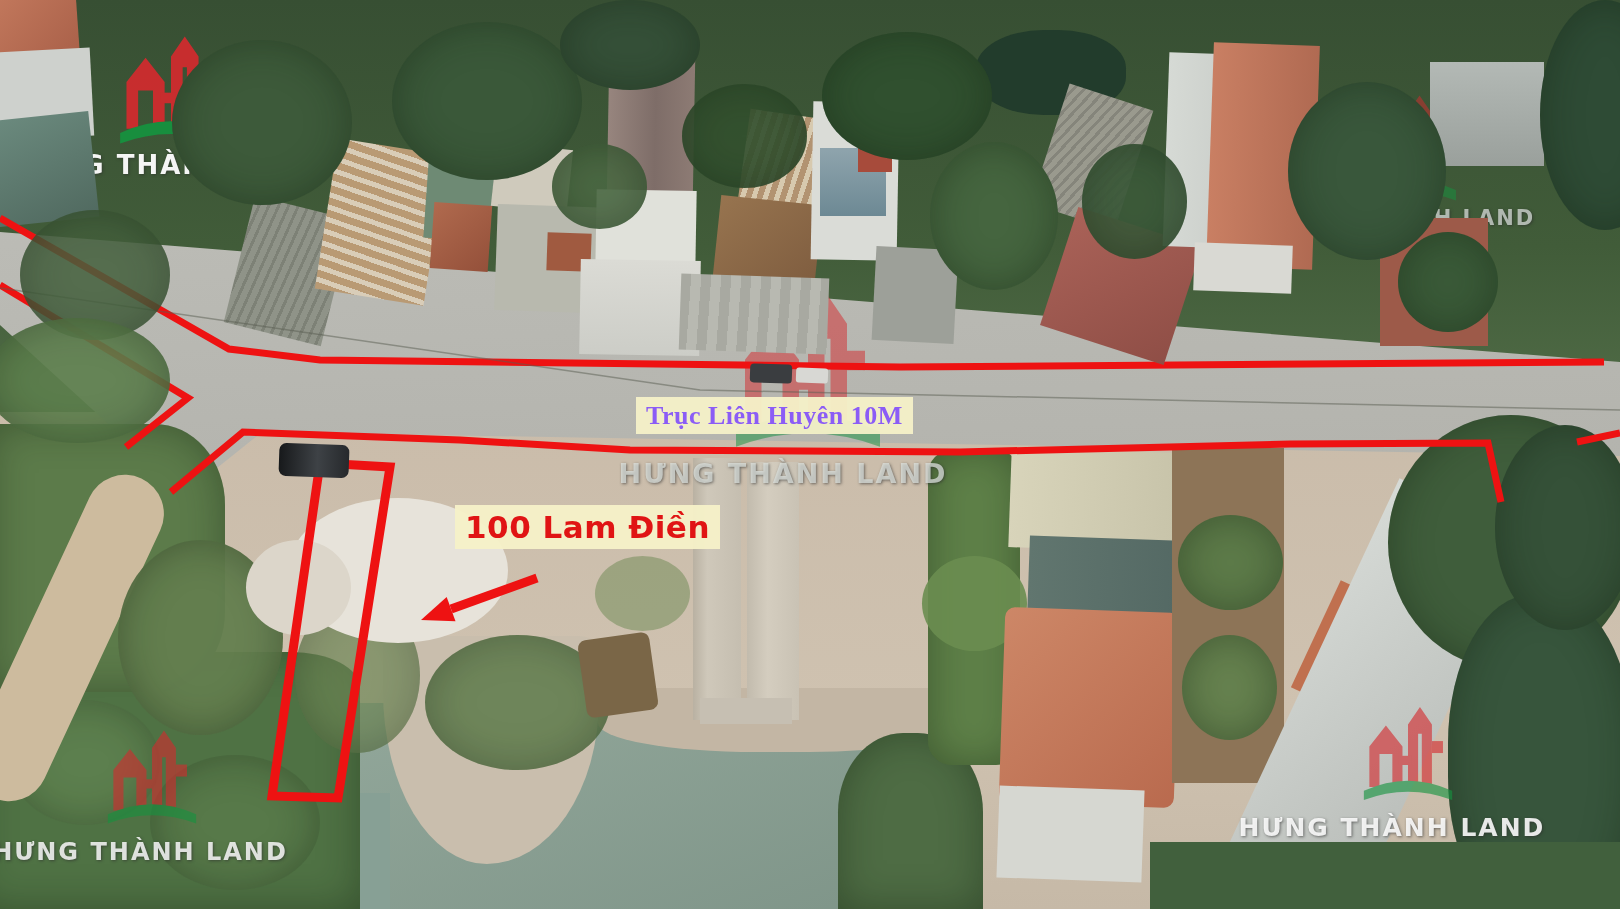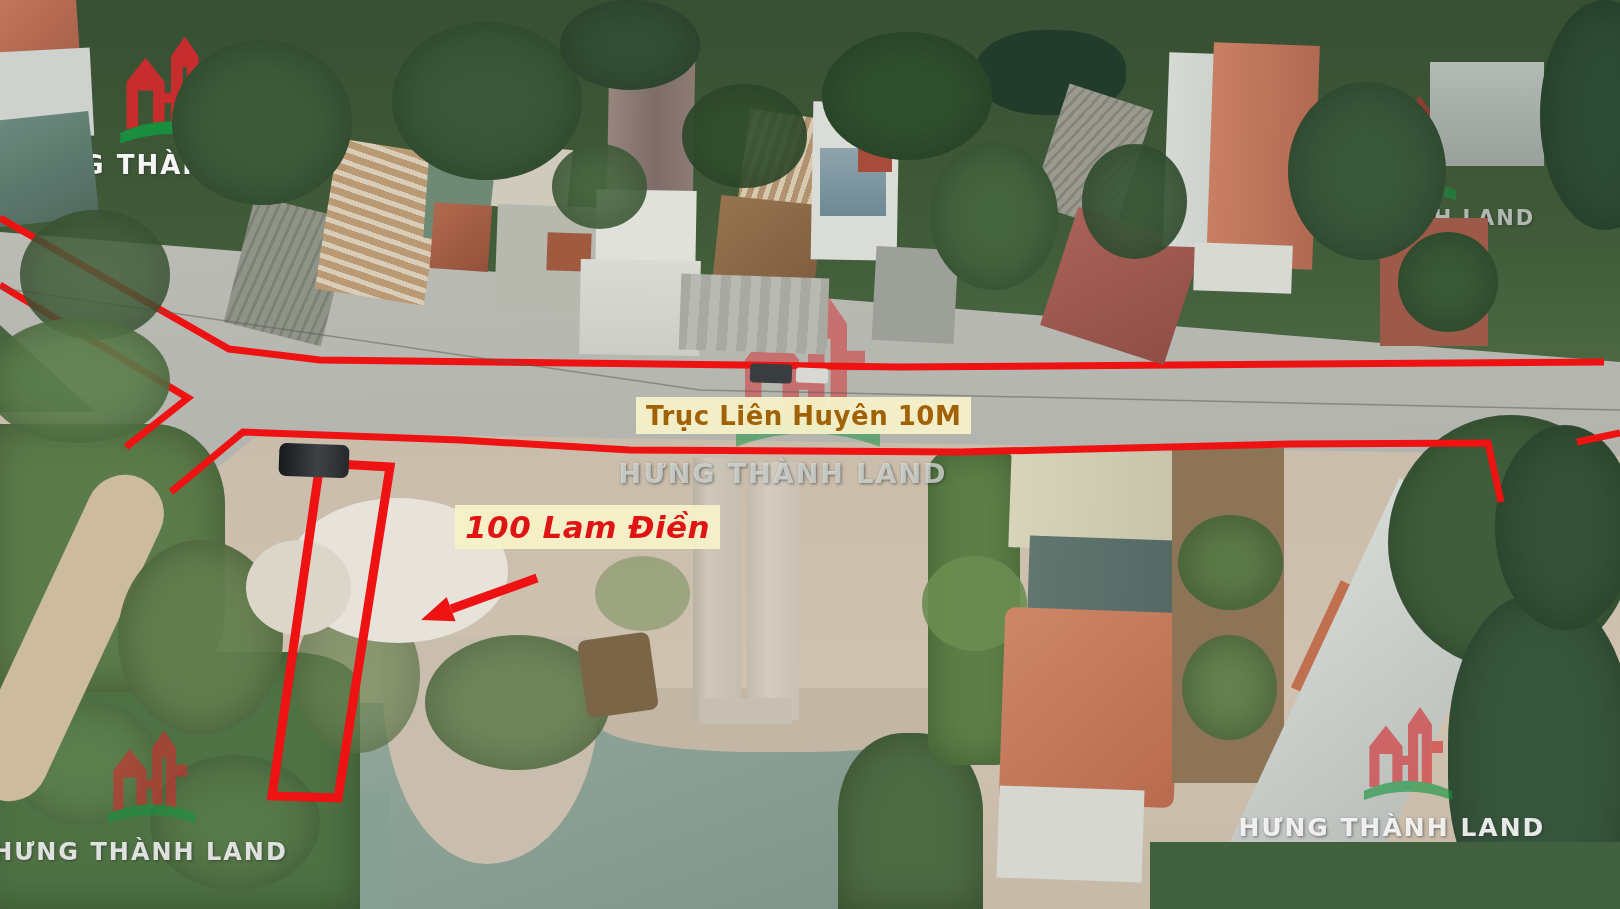--- a/index.html
+++ b/index.html
@@ -34,22 +34,22 @@
       <polyline points="0,218 229,349 320,360 900,367 1604,362" fill="none" stroke="#ee1212" stroke-width="7" stroke-linejoin="miter"></polyline>
       <polyline points="0,285 188,398 126,447" fill="none" stroke="#ee1212" stroke-width="7" stroke-linejoin="miter"></polyline>
       <polyline points="171,492 243,432 460,440 630,450 960,452 1290,444 1488,443 1501,502" fill="none" stroke="#ee1212" stroke-width="7" stroke-linejoin="miter"></polyline>
       <polyline points="1577,442 1620,433" fill="none" stroke="#ee1212" stroke-width="7" stroke-linejoin="miter"></polyline>
       <polyline points="0,288 700,390 1620,410" fill="none" stroke="#5a5d52" stroke-width="1.5" stroke-linejoin="miter" opacity="0.5"></polyline>
       <polygon points="320,463 390,467 338,798 272,796" fill="none" stroke="#ee1212" stroke-width="9" stroke-linejoin="miter"></polygon>
       <polyline points="537,578 451.0885071986001,609.1058853246448" fill="none" stroke="#ee1212" stroke-width="9" stroke-linejoin="miter"></polyline>
       <polygon points="421,620 446.66277311173707,596.8824292752134 455.51424128546313,621.3293413740761" fill="#ee1212"></polygon>
     </svg>
 
-  <div class="map-label" id="road-label" style="left: 636px; top: 397px; height: 37px; font-size: 26px; color: #a16207; background: rgba(245, 241, 200, 0.95);">Trục Liên Huyên 10M</div>
-  <div class="map-label" id="plot-label" style="left: 455px; top: 505px; height: 44px; font-size: 31px; color: rgb(224, 20, 20); background: rgba(245, 241, 200, 0.95); font-style: italic;">100 Lam Điền</div>
+  <div class="map-label" id="road-label" style="left: 636px; top: 397px; height: 37px; font-size: 26px; color: #8b5cf6; background: rgba(245, 241, 200, 0.95); font-family: Liberation Serif, serif;">Trục Liên Huyên 10M</div>
+  <div class="map-label" id="plot-label" style="left: 455px; top: 505px; height: 44px; font-size: 31px; color: rgb(224, 20, 20); background: rgba(245, 241, 200, 0.95);">100 Lam Điền</div>
 <div class="scene-el" style="left: 0px; top: 0px; width: 1620px; height: 448px; z-index: 1; background: linear-gradient(rgb(55, 79, 51) 0%, rgb(65, 92, 57) 55%, rgb(84, 112, 74) 100%);"></div>
     <div class="scene-el" style="left: 0px; top: 412px; width: 1620px; height: 497px; z-index: 2; background: linear-gradient(rgb(202, 188, 170), rgb(207, 194, 176) 60%, rgb(198, 185, 167));"></div>
     <div class="scene-el" style="left: 0px; top: 210px; width: 1620px; height: 266px; z-index: 3; background: linear-gradient(178deg, rgb(188, 188, 182), rgb(179, 179, 173)); clip-path: polygon(0px 22px, 1620px 152px, 1620px 246px, 262px 222px, 212px 262px, 150px 252px, 0px 115px);"></div>
     <div class="scene-el" style="left: 295px; top: 703px; width: 655px; height: 206px; z-index: 4; background: linear-gradient(160deg, rgb(147, 168, 155), rgb(126, 148, 136));"></div>
     <div class="scene-el" style="left: 298px; top: 793px; width: 92px; height: 116px; z-index: 5; background: rgb(135, 160, 149);"></div>
     <div class="scene-el" style="left: 383px; top: 636px; width: 216px; height: 228px; z-index: 6; background: rgb(201, 190, 173); border-radius: 6% 10% 52% 48% / 4% 6% 72% 76%;"></div>
     <div class="scene-el" style="left: 598px; top: 688px; width: 352px; height: 64px; z-index: 7; background: rgb(195, 182, 164); border-radius: 0px 0px 40% 45%;"></div>
     <div class="scene-el" style="left: -25px; top: 652px; width: 385px; height: 257px; z-index: 8; background: rgb(79, 114, 68); border-radius: 36% 18% 0px 0px / 22% 14% 0px 0px; box-shadow: rgba(18, 32, 14, 0.4) 0px 0px 40px inset;"></div>
     <div class="scene-el" style="left: 10px; top: 700px; width: 150px; height: 125px; z-index: 9; background: rgb(95, 130, 80); border-radius: 50%; opacity: 0.85; box-shadow: rgba(18, 32, 14, 0.4) 0px 0px 40px inset;"></div>
     <div class="scene-el" style="left: 150px; top: 755px; width: 170px; height: 135px; z-index: 10; background: rgb(88, 122, 74); border-radius: 50%; opacity: 0.9; box-shadow: rgba(18, 32, 14, 0.4) 0px 0px 40px inset;"></div>

